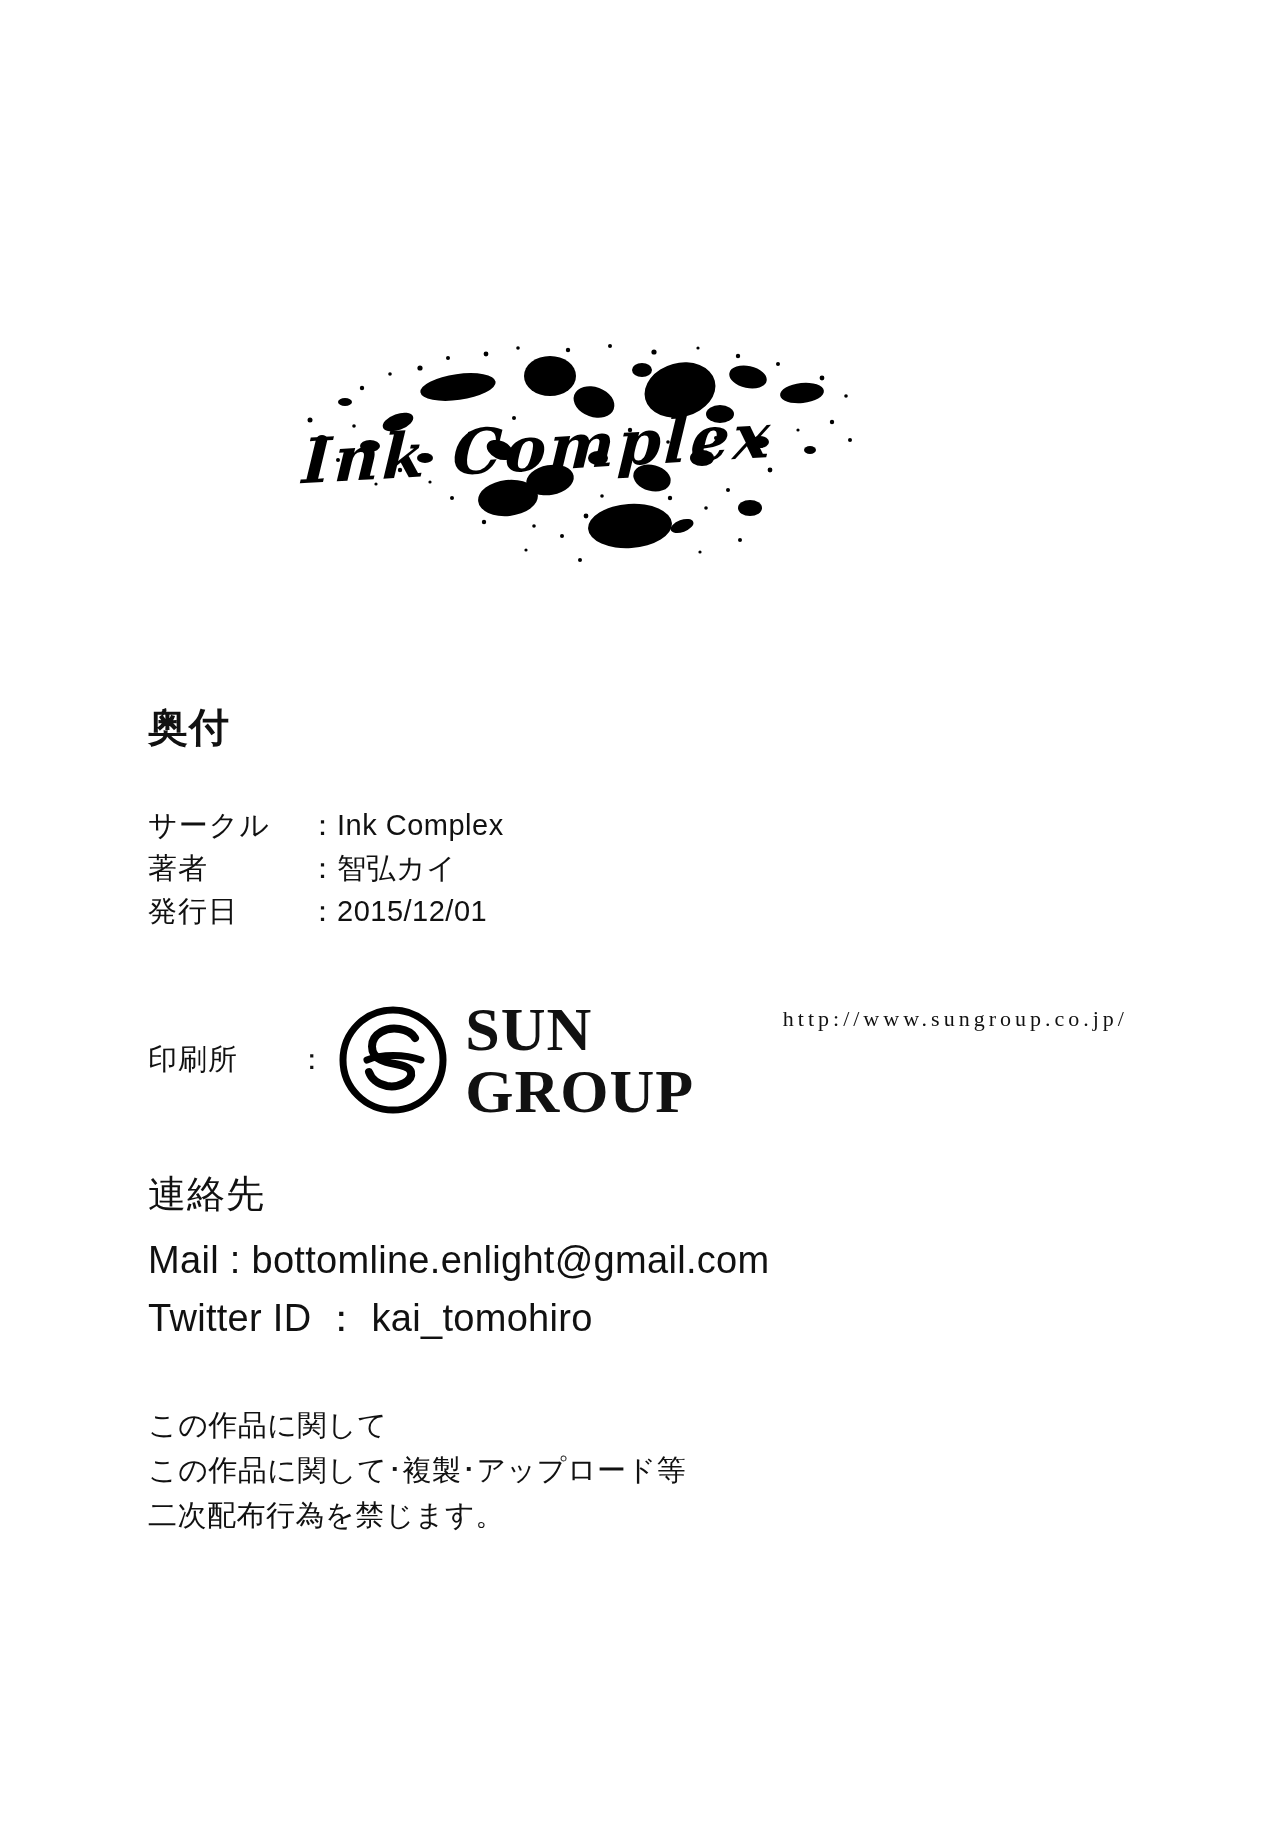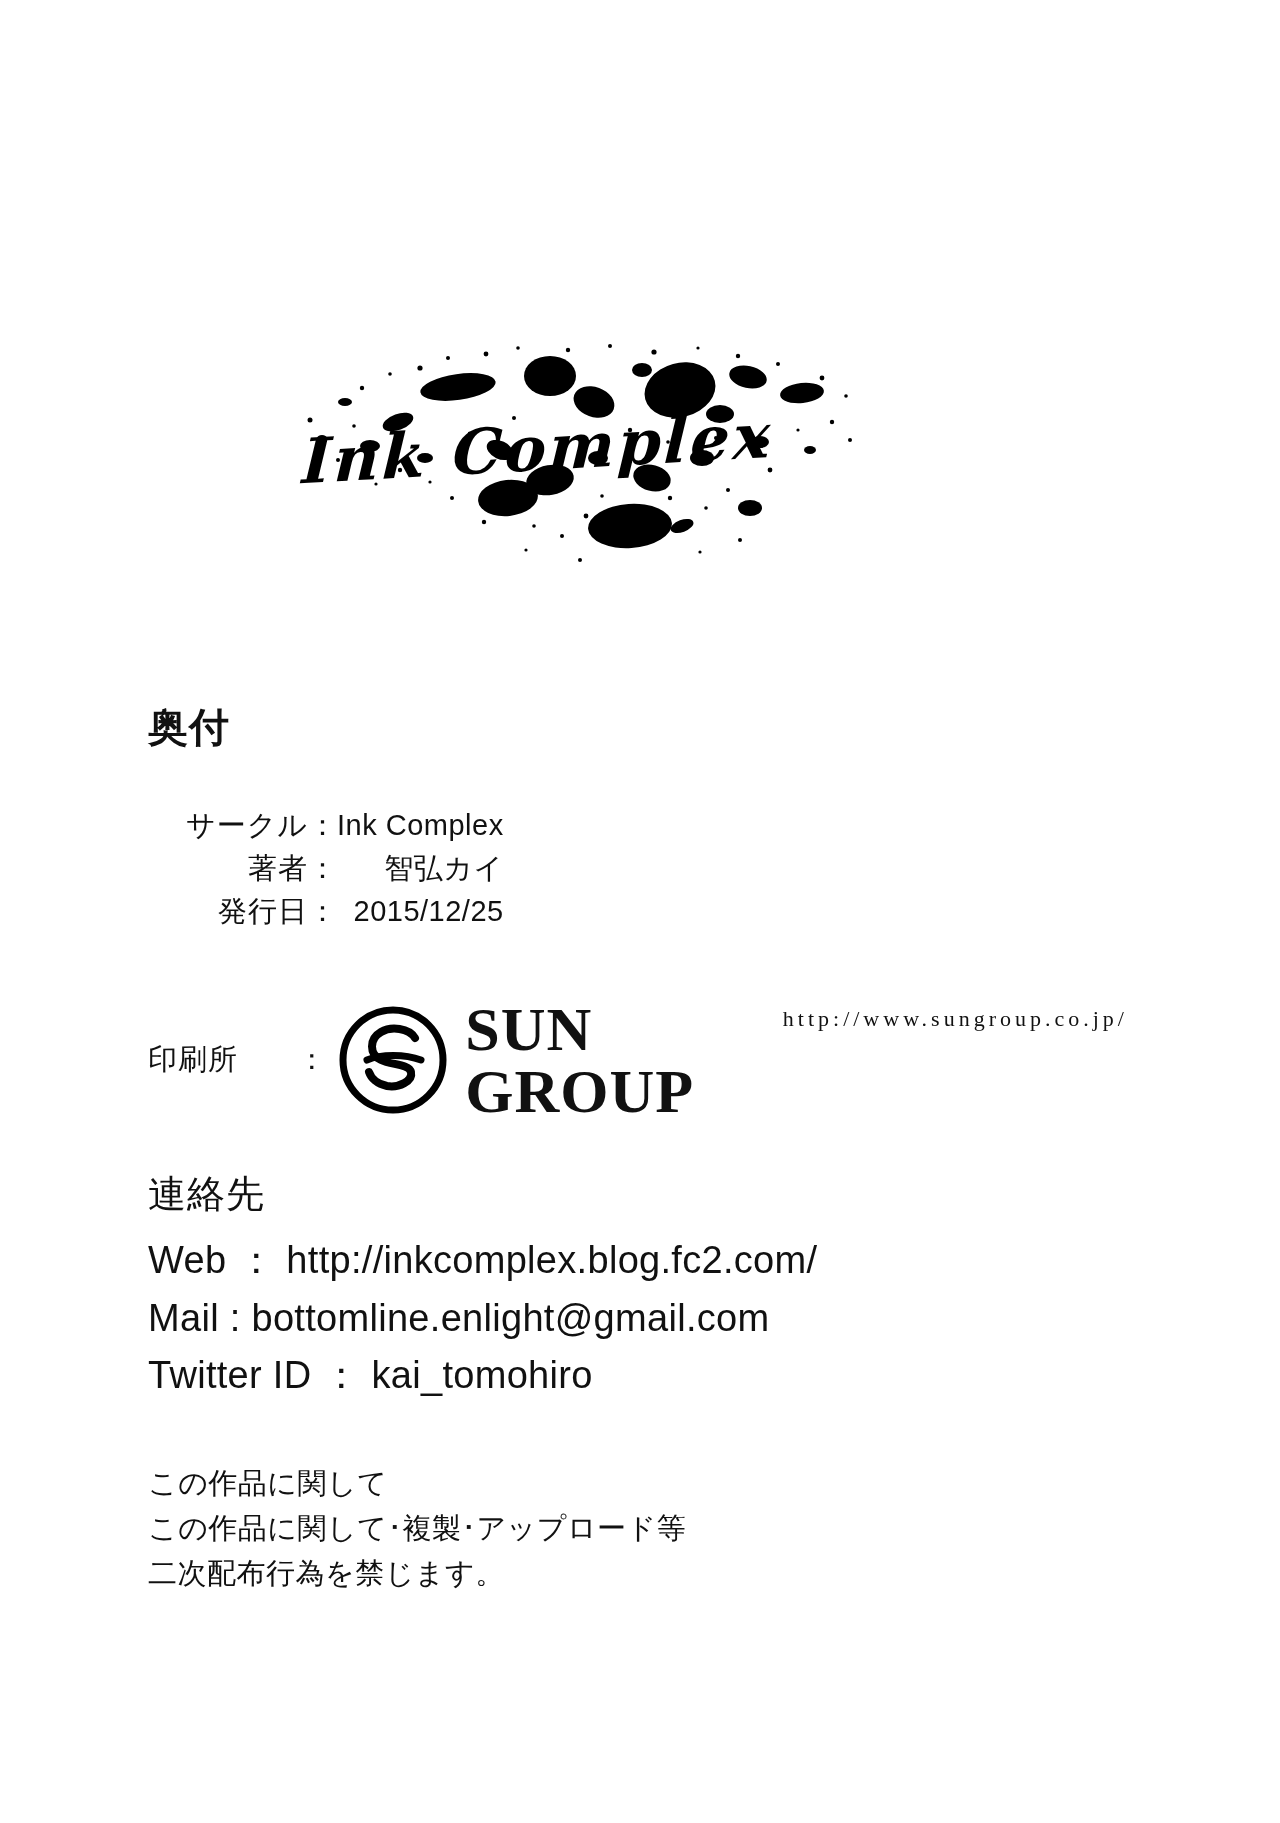--- a/index.html
+++ b/index.html
@@ -55,21 +55,20 @@
   .heading {
     font-size: 40px;
     font-weight: bold;
     letter-spacing: 1px;
     margin-bottom: 56px;
   }
   .info-table {
     border-collapse: collapse;
     font-size: 29px;
     line-height: 1.0;
-    text-align: right;
   }
   .info-table td {
     padding: 0 0 14px 0;
     vertical-align: top;
     white-space: nowrap;
   }
   .info-label {
     width: 160px;
     letter-spacing: 1px;
   }
@@ -242,21 +241,21 @@
         <td class="info-value">Ink Complex</td>
       </tr>
       <tr>
         <td class="info-label">著者</td>
         <td class="info-colon">：</td>
         <td class="info-value">智弘カイ</td>
       </tr>
       <tr>
         <td class="info-label">発行日</td>
         <td class="info-colon">：</td>
-        <td class="info-value">2015/12/25</td>
+        <td class="info-value">2015/12/01</td>
       </tr>
     </tbody>
   </table>
 
   <div id="printer-row">
     <div id="printer-label">印刷所</div>
     <div id="printer-colon">：</div>
     <div id="sungroup-logo">
       <svg id="sungroup-mark" viewBox="0 0 112 112" xmlns="http://www.w3.org/2000/svg">
         <circle cx="56" cy="56" r="50" fill="none" stroke="#000000" stroke-width="7"></circle>
@@ -265,21 +264,20 @@
       </svg>
       <div id="sungroup-text-wrap">
         <div id="sungroup-name">SUN GROUP</div>
         <div id="sungroup-url">http://www.sungroup.co.jp/</div>
       </div>
     </div>
   </div>
 
   <div id="contact-block">
     <div class="contact-heading">連絡先</div>
-    <div class="contact-line">Web ： http://inkcomplex.blog.fc2.com/</div>
     <div class="contact-line">Mail : bottomline.enlight@gmail.com</div>
     <div class="contact-line">Twitter ID ： kai_tomohiro</div>
   </div>
 
   <div id="notice-block">
     <div class="notice-line">この作品に関して</div>
     <div class="notice-line">この作品に関して･複製･アップロード等</div>
     <div class="notice-line">二次配布行為を禁じます。</div>
   </div>
 

